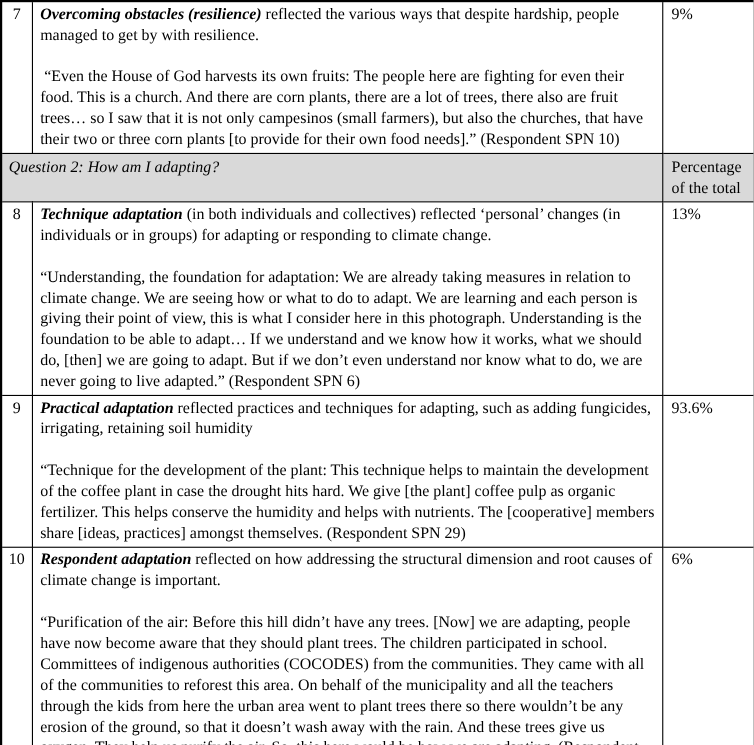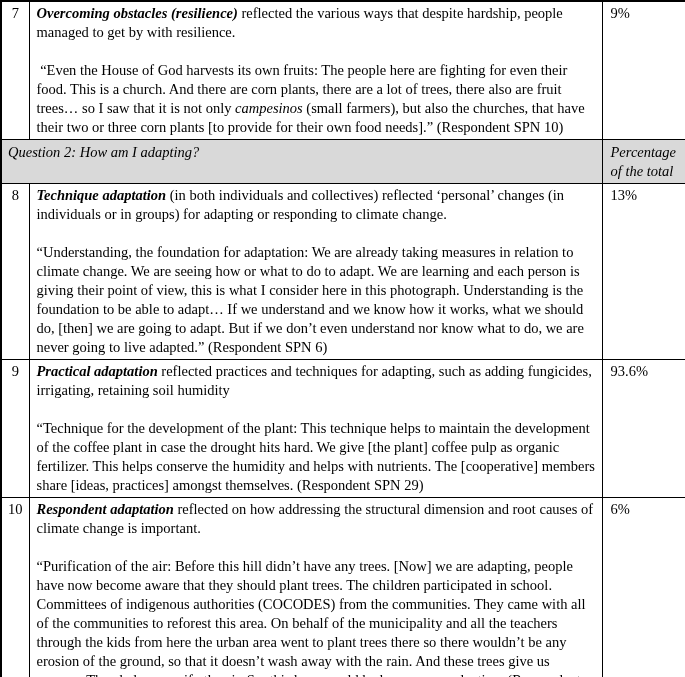--- a/index.html
+++ b/index.html
@@ -42,32 +42,31 @@
     padding: 2px 2px 2px 8px;
   }
   .dcell p {
     margin: 0;
     white-space: pre-wrap;
   }
   .dcell p + p {
     margin-top: 19px;
   }
   .bi { font-weight: bold; font-style: italic; }
-  .i  { font-style: italic; }
+  .i  { }
   tr.secrow td {
     background: var(--header-bg);
   }
   td.qcell {
     font-style: italic;
     padding: 3px 6px 3px 6px;
   }
   td.phead {
     line-height: 15.5px;
     padding-top: 3px;
-    font-style: italic;
   }
   
   #tbody tr:nth-child(1) { height: 132px; }
   #tbody tr:nth-child(2) { height: 33px; padding-left: 40px;  }
   #tbody tr:nth-child(3) { height: 170px; }
   #tbody tr:nth-child(4) { height: 128px; }
   #tbody tr:nth-child(5) { height: 210px; }
 </style>
 </head>
 <body>

